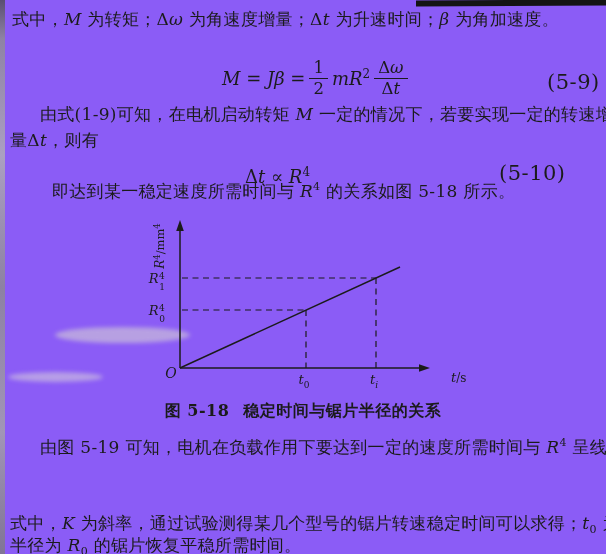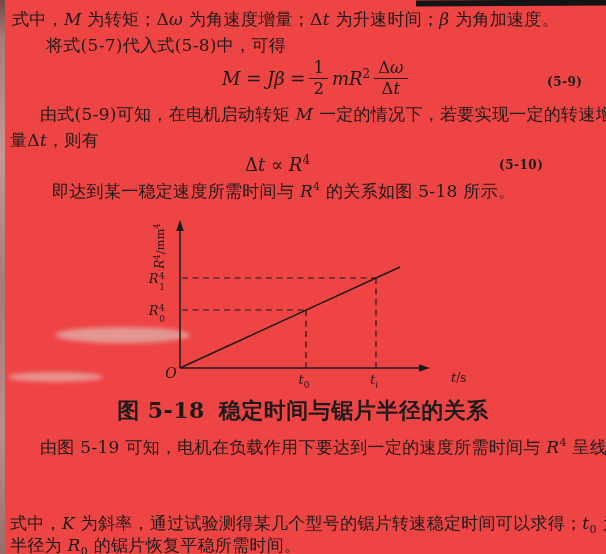--- a/index.html
+++ b/index.html
@@ -1,42 +1,42 @@
 <!DOCTYPE html>
 <html><head>
 <meta charset="utf-8">
 <style>
   html,body{margin:0;padding:0;background:#e8e8e4;}
   .page{
     position:relative;width:606px;height:554px;overflow:hidden;
-    background:#ef4444;color:#1b1b1b;
+    background:#8b5cf6;color:#1b1b1b;
     font-family:"DejaVu Serif","Liberation Serif",serif;
     font-size:17px;line-height:25px;
   }
   .ln{position:absolute;margin:0;white-space:nowrap;letter-spacing:0.3px;}
   
   .s-cn{font-family:"DejaVu Serif","Liberation Serif",serif;}
   .s-it{font-family:"DejaVu Serif","Liberation Serif",serif;font-style:italic;}
   .s-rm{font-family:"DejaVu Serif","Liberation Serif",serif;}
   .s-sup{font-size:11px;vertical-align:super;line-height:0;}
   .s-sub{font-size:11px;vertical-align:sub;line-height:0;}
   
   .eq{position:absolute;display:flex;align-items:center;font-size:18px;white-space:nowrap;
       font-family:"DejaVu Serif","Liberation Serif",serif;justify-content:space-between;}
   .eq .s-sup{font-size:12px;} .eq .s-sub{font-size:12px;}
-  .eqno{position:absolute;font-size:12px;letter-spacing:0.5px;font-weight:bold;}
+  .eqno{position:absolute;font-size:21px;letter-spacing:0.5px;}
   .frac{display:inline-flex;flex-direction:column;align-items:center;margin:0 4px;
         line-height:1.08;font-size:16.5px;}
   .frac .top{padding:0 4px 1px;border-bottom:1.4px solid #1b1b1b;}
   .frac .bot{padding:1px 4px 0;}
   
   .figsvg{position:absolute;left:138px;top:220px;}
   .figsvg text{fill:#1b1b1b;font-family:"DejaVu Serif","Liberation Serif",serif;}
   .caption{position:absolute;top:398px;left:0;width:606px;text-align:center;
-           font-weight:700;font-size:22px;letter-spacing:0.5px;}
+           font-weight:700;font-size:16px;letter-spacing:0.5px;}
   .cap-gap{display:inline-block;width:14px;}
   
   .edge-left{position:absolute;left:0;top:0;width:5px;height:554px;
     background:linear-gradient(180deg,#4a4a46 0%,#8f8f8a 7%,#b5b5b0 28%,#8d8d88 52%,#a8a8a2 78%,#7c7c76 100%);
     opacity:.75;}
   .topbar{position:absolute;left:416px;top:0;width:190px;height:6px;background:#141414;
     transform:skewY(-0.25deg);}
   .smudge{position:absolute;border-radius:50%;filter:blur(2px);}
   .sm1{left:55px;top:327px;width:135px;height:16px;background:#dcd9d2;opacity:.55;}
   .sm2{left:8px;top:372px;width:95px;height:10px;background:#e2dfd8;opacity:.5;}
@@ -45,43 +45,42 @@
 <body>
 
 <div class="page">
 
   <div class="edge-left"></div>
   <div class="topbar"></div>
   <div class="smudge sm1"></div>
   <div class="smudge sm2"></div>
 
   <p class="ln" style="top:7px;left:12px"><span class="s-cn">式中，</span><span class="s-it">M</span><span class="s-cn"> 为转矩；Δ</span><span class="s-it">ω</span><span class="s-cn"> 为角速度增量；Δ</span><span class="s-it">t</span><span class="s-cn"> 为升速时间；</span><span class="s-it">β</span><span class="s-cn"> 为角加速度。</span></p>
-  <p class="ln" style="top:33px;left:46px"><span class="s-cn">将式(5-7)代入式(5-8)中，可得</span></p>
 
   <div class="eq" style="top:55px;left:222px;height:46px">
     <span><span class="s-it">M</span><span class="s-rm"> = </span><span class="s-it">Jβ</span><span class="s-rm"> = </span></span>
     <span class="frac">
       <span class="top">1</span>
       <span class="bot">2</span>
     </span>
     <span><span class="s-it">mR</span><span class="s-sup">2</span></span>
     <span class="frac">
       <span class="top"><span class="s-rm">Δ</span><span class="s-it">ω</span></span>
       <span class="bot"><span class="s-rm">Δ</span><span class="s-it">t</span></span>
     </span>
   </div>
   <div class="eqno" style="top:70px;left:547px">(5-9)</div>
 
-  <p class="ln" style="top:102px;left:40px"><span class="s-cn">由式(5-9)可知，在电机启动转矩 </span><span class="s-it">M</span><span class="s-cn"> 一定的情况下，若要实现一定的转速增</span></p>
+  <p class="ln" style="top:102px;left:40px"><span class="s-cn">由式(1-9)可知，在电机启动转矩 </span><span class="s-it">M</span><span class="s-cn"> 一定的情况下，若要实现一定的转速增</span></p>
   <p class="ln" style="top:128px;left:10px"><span class="s-cn">量Δ</span><span class="s-it">t</span><span class="s-cn">，则有</span></p>
 
-  <div class="eq" style="top:151px;left:245px;height:26px">
+  <div class="eq" style="top:163px;left:245px;height:26px">
     <span><span class="s-rm">Δ</span><span class="s-it">t</span><span class="s-rm"> ∝ </span><span class="s-it">R</span><span class="s-sup">4</span></span>
   </div>
-  <div class="eqno" style="top:153px;left:499px">(5-10)</div>
+  <div class="eqno" style="top:161px;left:499px">(5-10)</div>
 
   <p class="ln" style="top:179px;left:52px"><span class="s-cn">即达到某一稳定速度所需时间与 </span><span class="s-it">R</span><span class="s-sup">4</span><span class="s-cn"> 的关系如图 5-18 所示。</span></p>
 
   <svg class="figsvg" width="350" height="175" viewBox="0 0 350 175">
 
     <line x1="42" y1="6" x2="42" y2="148" stroke="#1b1b1b" stroke-width="1.5"></line>
     <polygon points="42,0 38.2,11 45.8,11" fill="#1b1b1b"></polygon>
     <line x1="42" y1="148" x2="284" y2="148" stroke="#1b1b1b" stroke-width="1.5"></line>
     <polygon points="292,148 281,144.3 281,151.7" fill="#1b1b1b"></polygon>
 

